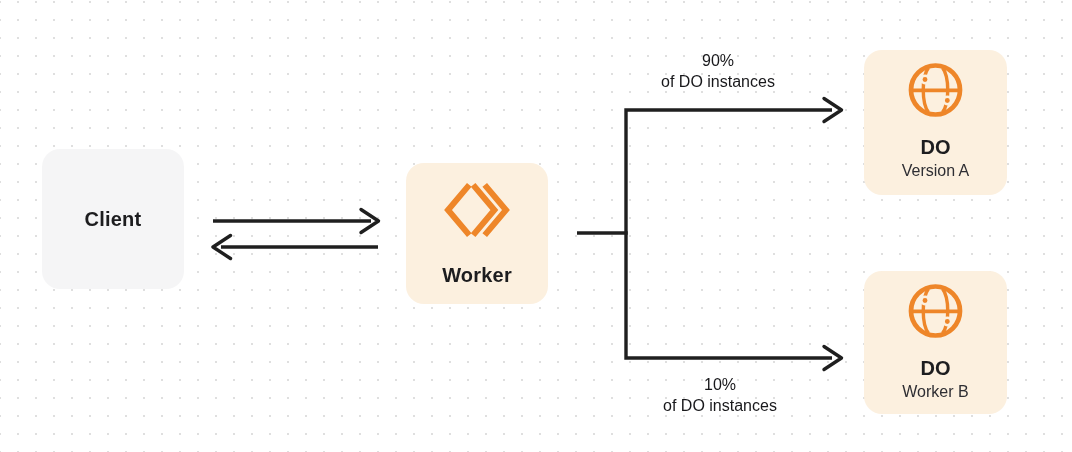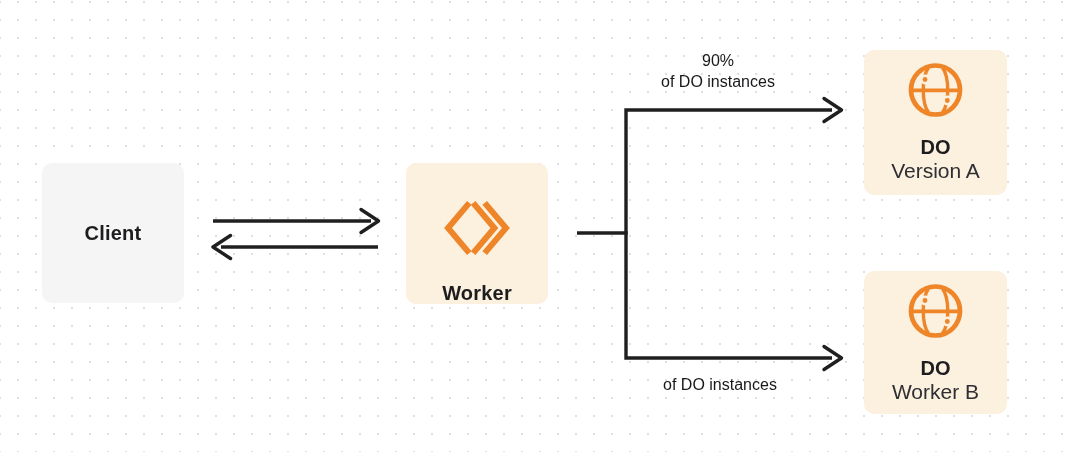--- a/index.html
+++ b/index.html
@@ -8,36 +8,36 @@
     width:1072px;height:452px;
     font-family:"Liberation Sans", sans-serif;
     background-color:#ffffff;
     background-image:radial-gradient(circle, #dfdfdf 1.4px, transparent 1.5px);
     background-size:18px 18px;
     background-position:9px 11px;
     overflow:hidden;
   }
   .node{
     position:absolute;
-    border-radius:10px;
+    border-radius:18px;
     display:flex;flex-direction:column;align-items:center;
     box-sizing:border-box;
   }
   .node-gray{background:#f5f5f6;}
   .node-cream{background:#fcf0df;}
-  #client-node{left:42px;top:163px;width:142px;height:140px;justify-content:center;}
-  #worker-node{left:406px;top:163px;width:142px;height:141px;justify-content:flex-end;}
+  #client-node{left:42px;top:149px;width:142px;height:140px;justify-content:center;}
+  #worker-node{left:406px;top:163px;width:142px;height:141px;justify-content:center;}
   #do-a-node{left:864px;top:50px;width:143px;height:145px;padding-top:12px;}
   #do-b-node{left:864px;top:271px;width:143px;height:143px;padding-top:12px;}
   .node-label{
     font-size:20px;font-weight:700;color:#1d1d1f;letter-spacing:.2px;line-height:22px;
   }
   #worker-node .node-label{margin-top:26px;}
   .do-title{font-size:20px;font-weight:700;color:#1d1d1f;line-height:22px;margin-top:18px;}
-  .do-subtitle{font-size:21px;font-weight:400;color:#2e2e33;line-height:21px;margin-top:2px;}
+  .do-subtitle{font-size:16px;font-weight:400;color:#2e2e33;line-height:21px;margin-top:2px;}
   .split-label{
     position:absolute;width:204px;text-align:center;
     font-size:16px;font-weight:400;color:#18181b;line-height:21px;
   }
   #split-label-top{left:616px;top:50px;}
   #split-label-bottom{left:618px;top:374px;}
   #connector-layer{position:absolute;left:0;top:0;}
   .shaft{stroke:#1f1f1f;stroke-width:3.4;fill:none;stroke-linejoin:miter;stroke-linecap:butt;}
   .head{stroke:#1f1f1f;stroke-width:3.4;fill:none;stroke-linejoin:round;stroke-linecap:round;}
   .wicon{display:block;}
@@ -83,20 +83,21 @@
     </svg>
     <span class="node-label">Worker</span>
   </div>
 
   <div class="split-label" id="split-label-top">
     <div>90%</div>
     <div>of DO instances</div>
   </div>
 
   <div class="split-label" id="split-label-bottom">
+    <div>10%</div>
     <div>of DO instances</div>
   </div>
 
   <div class="node node-cream" id="do-a-node">
     <svg class="globe" width="57" height="56" viewBox="0 0 64 64">
       <g fill="none" stroke="#ee8629">
         <circle cx="32" cy="32" r="28" stroke-width="5.4"></circle>
         <line x1="6" y1="32.5" x2="58" y2="32.5" stroke-width="4.2"></line>
         <path d="M24,6.5 C16,17 16,47 24,57.5" stroke-width="3.9"></path>
         <path d="M40,6.5 C48,17 48,47 40,57.5" stroke-width="3.9"></path>

